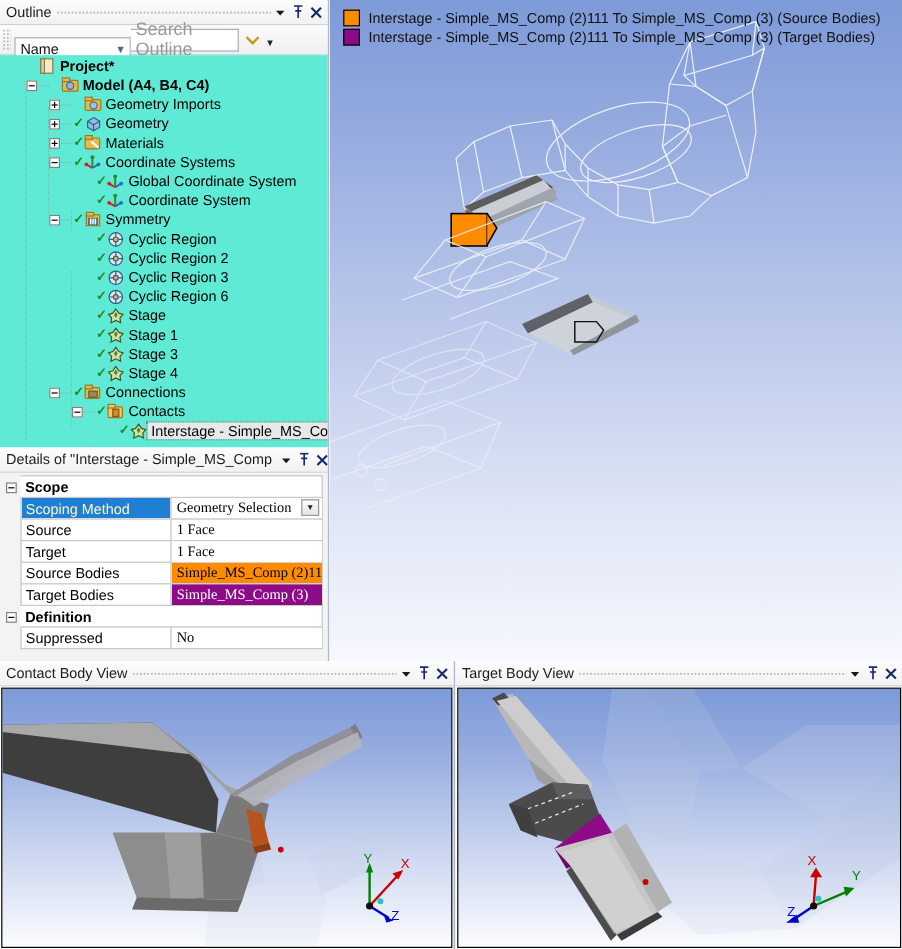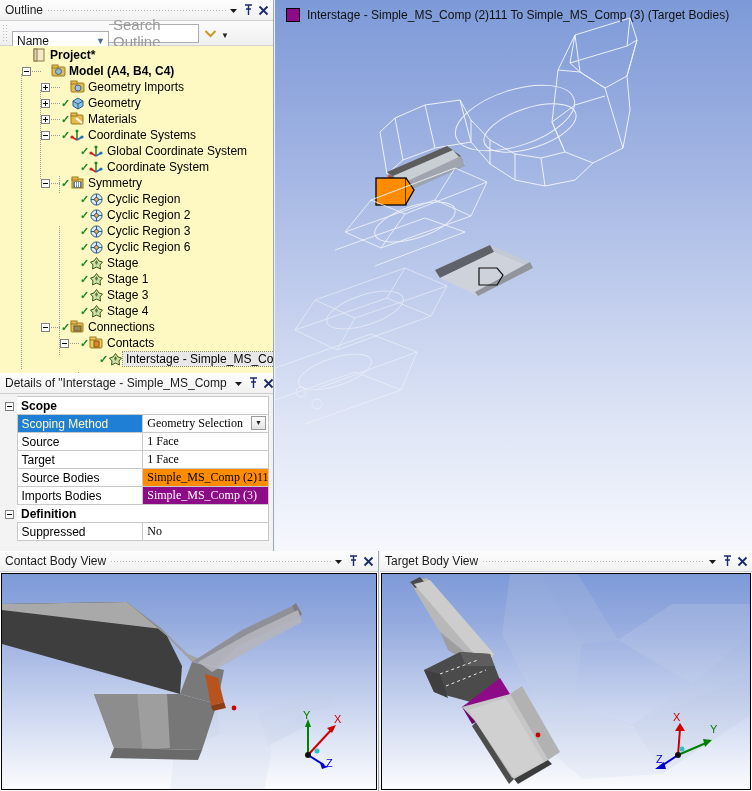--- a/index.html
+++ b/index.html
@@ -103,21 +103,21 @@
   .tiny-caret {
     width: 12px; height: 19px;
     display:flex; align-items:flex-end; justify-content:center;
     padding-bottom: 3px;
     color: #222; font-size: 8px; cursor: pointer;
   }
 
   #tree {
     flex: 1 1 auto;
     overflow: hidden;
-    background: #fef9c3;
+    background: #5eead4;
     padding-top: 1px;
     position: relative;
   }
   .tnode {
     height: 16px;
     display: flex; align-items: center;
     white-space: nowrap;
     font-size: 12px;
     color: #000;
     position: relative;
@@ -601,21 +601,21 @@
               <td class="key">Target</td>
               <td class="val"><span>1 Face</span></td>
             </tr>
             <tr>
               <td class="gexp"></td>
               <td class="key">Source Bodies</td>
               <td class="val orange"><span>Simple_MS_Comp (2)111</span></td>
             </tr>
             <tr>
               <td class="gexp"></td>
-              <td class="key">Imports Bodies</td>
+              <td class="key">Target Bodies</td>
               <td class="val purple"><span>Simple_MS_Comp (3)</span></td>
             </tr>
             <tr class="group">
               <td class="gexp"><span class="boxminus"></span></td>
               <td colspan="2">Definition</td>
             </tr>
             <tr>
               <td class="gexp"></td>
               <td class="key">Suppressed</td>
               <td class="val"><span>No</span></td>
@@ -706,20 +706,24 @@
         <ellipse cx="90" cy="310" rx="40" ry="15" transform="rotate(-18 90 310)"></ellipse>
         <ellipse cx="60" cy="372" rx="38" ry="14" transform="rotate(-18 60 372)"></ellipse>
         <circle cx="26" cy="392" r="5"></circle>
           <circle cx="42" cy="404" r="5"></circle>
       </g>
     </svg>
 
     <div class="legend">
       <div id="legend-rows">
           <div class="legend-row">
+            <span class="legend-swatch" style="background: rgb(255, 140, 0);"></span>
+            <span class="legend-text">Interstage - Simple_MS_Comp (2)111 To Simple_MS_Comp (3) (Source Bodies)</span>
+          </div>
+          <div class="legend-row">
             <span class="legend-swatch" style="background: rgb(142, 11, 135);"></span>
             <span class="legend-text">Interstage - Simple_MS_Comp (2)111 To Simple_MS_Comp (3) (Target Bodies)</span>
           </div>
         </div>
     </div>
   </div>
 
   <div id="contact-body-panel">
     <div class="panel-title">
       <span class="pt-text">Contact Body View</span>

